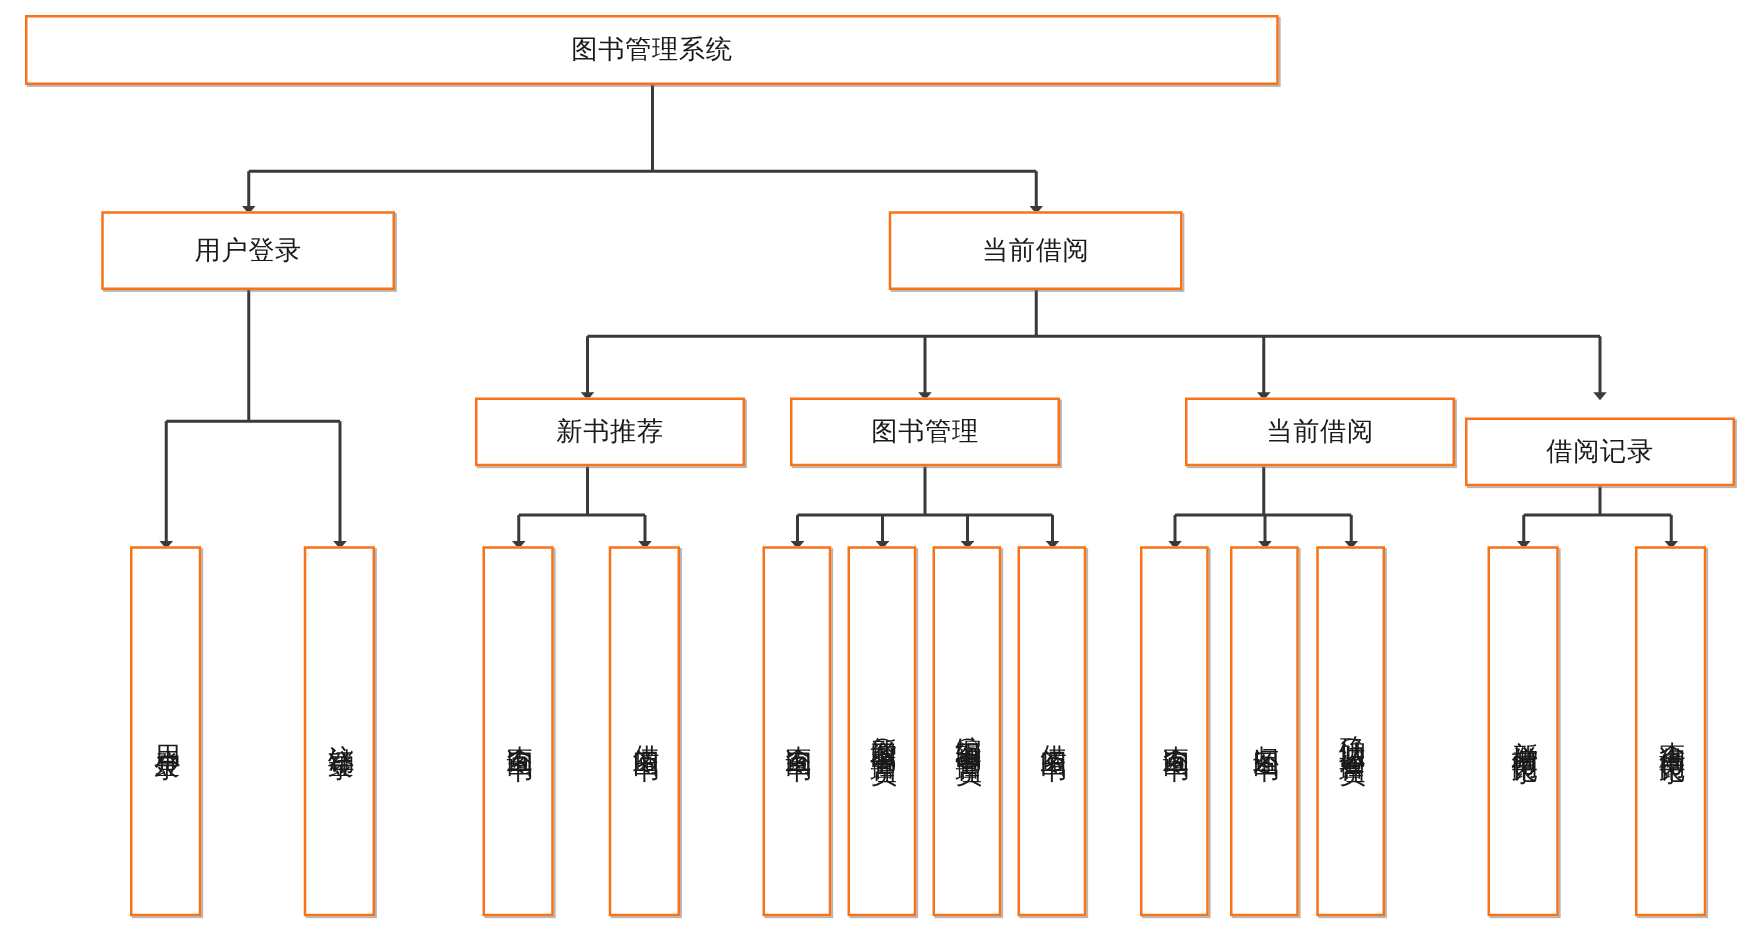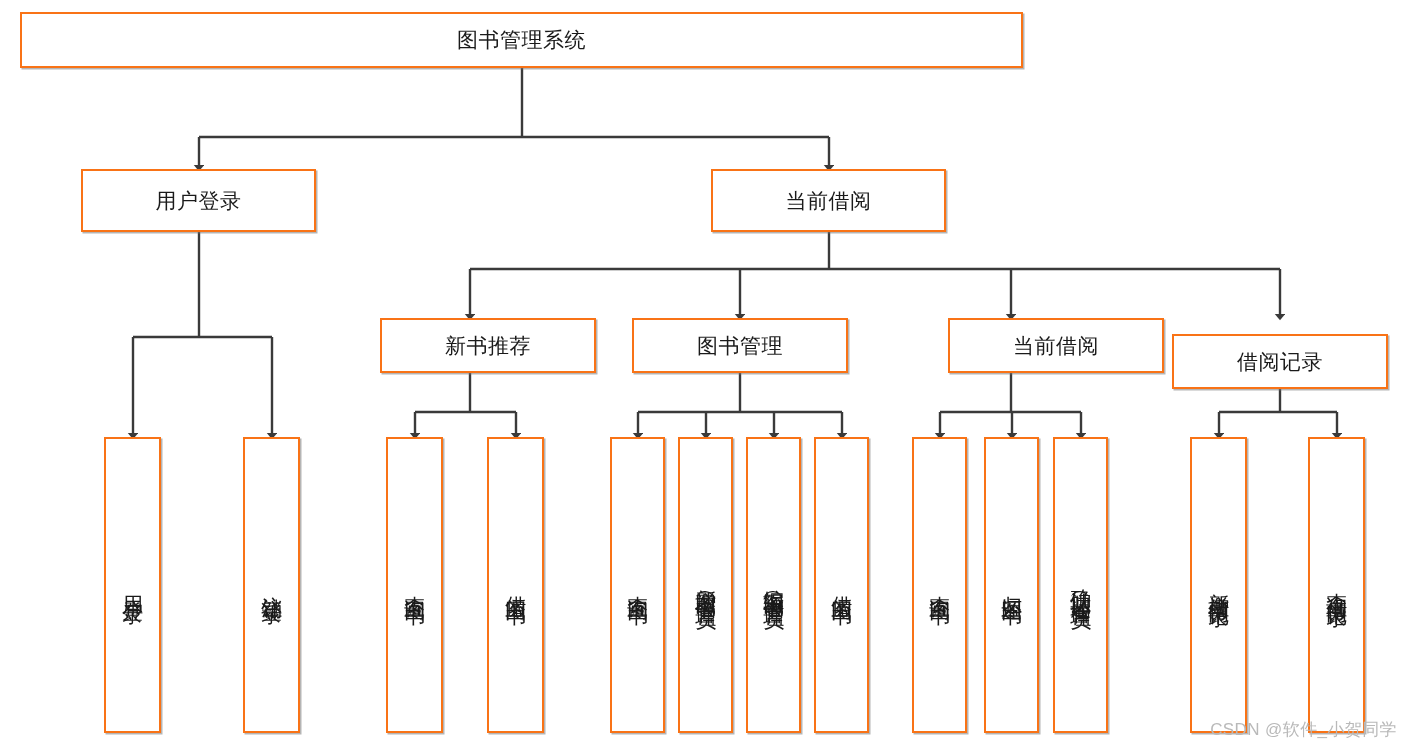--- a/index.html
+++ b/index.html
@@ -170,15 +170,14 @@
         <span class="label">确认归还（管理员）</span>
       </div>
       <div class="node vertical" style="left: 1190px; top: 437px; width: 57px; height: 296px;">
         <span class="label">新增借阅记录</span>
       </div>
       <div class="node vertical" style="left: 1308px; top: 437px; width: 57px; height: 296px;">
         <span class="label">查询借阅记录</span>
       </div>
     </div>
 
-  <div id="watermark">CSDN @软件_小贺同学</div>
 
 </div>
 
 </body></html>

